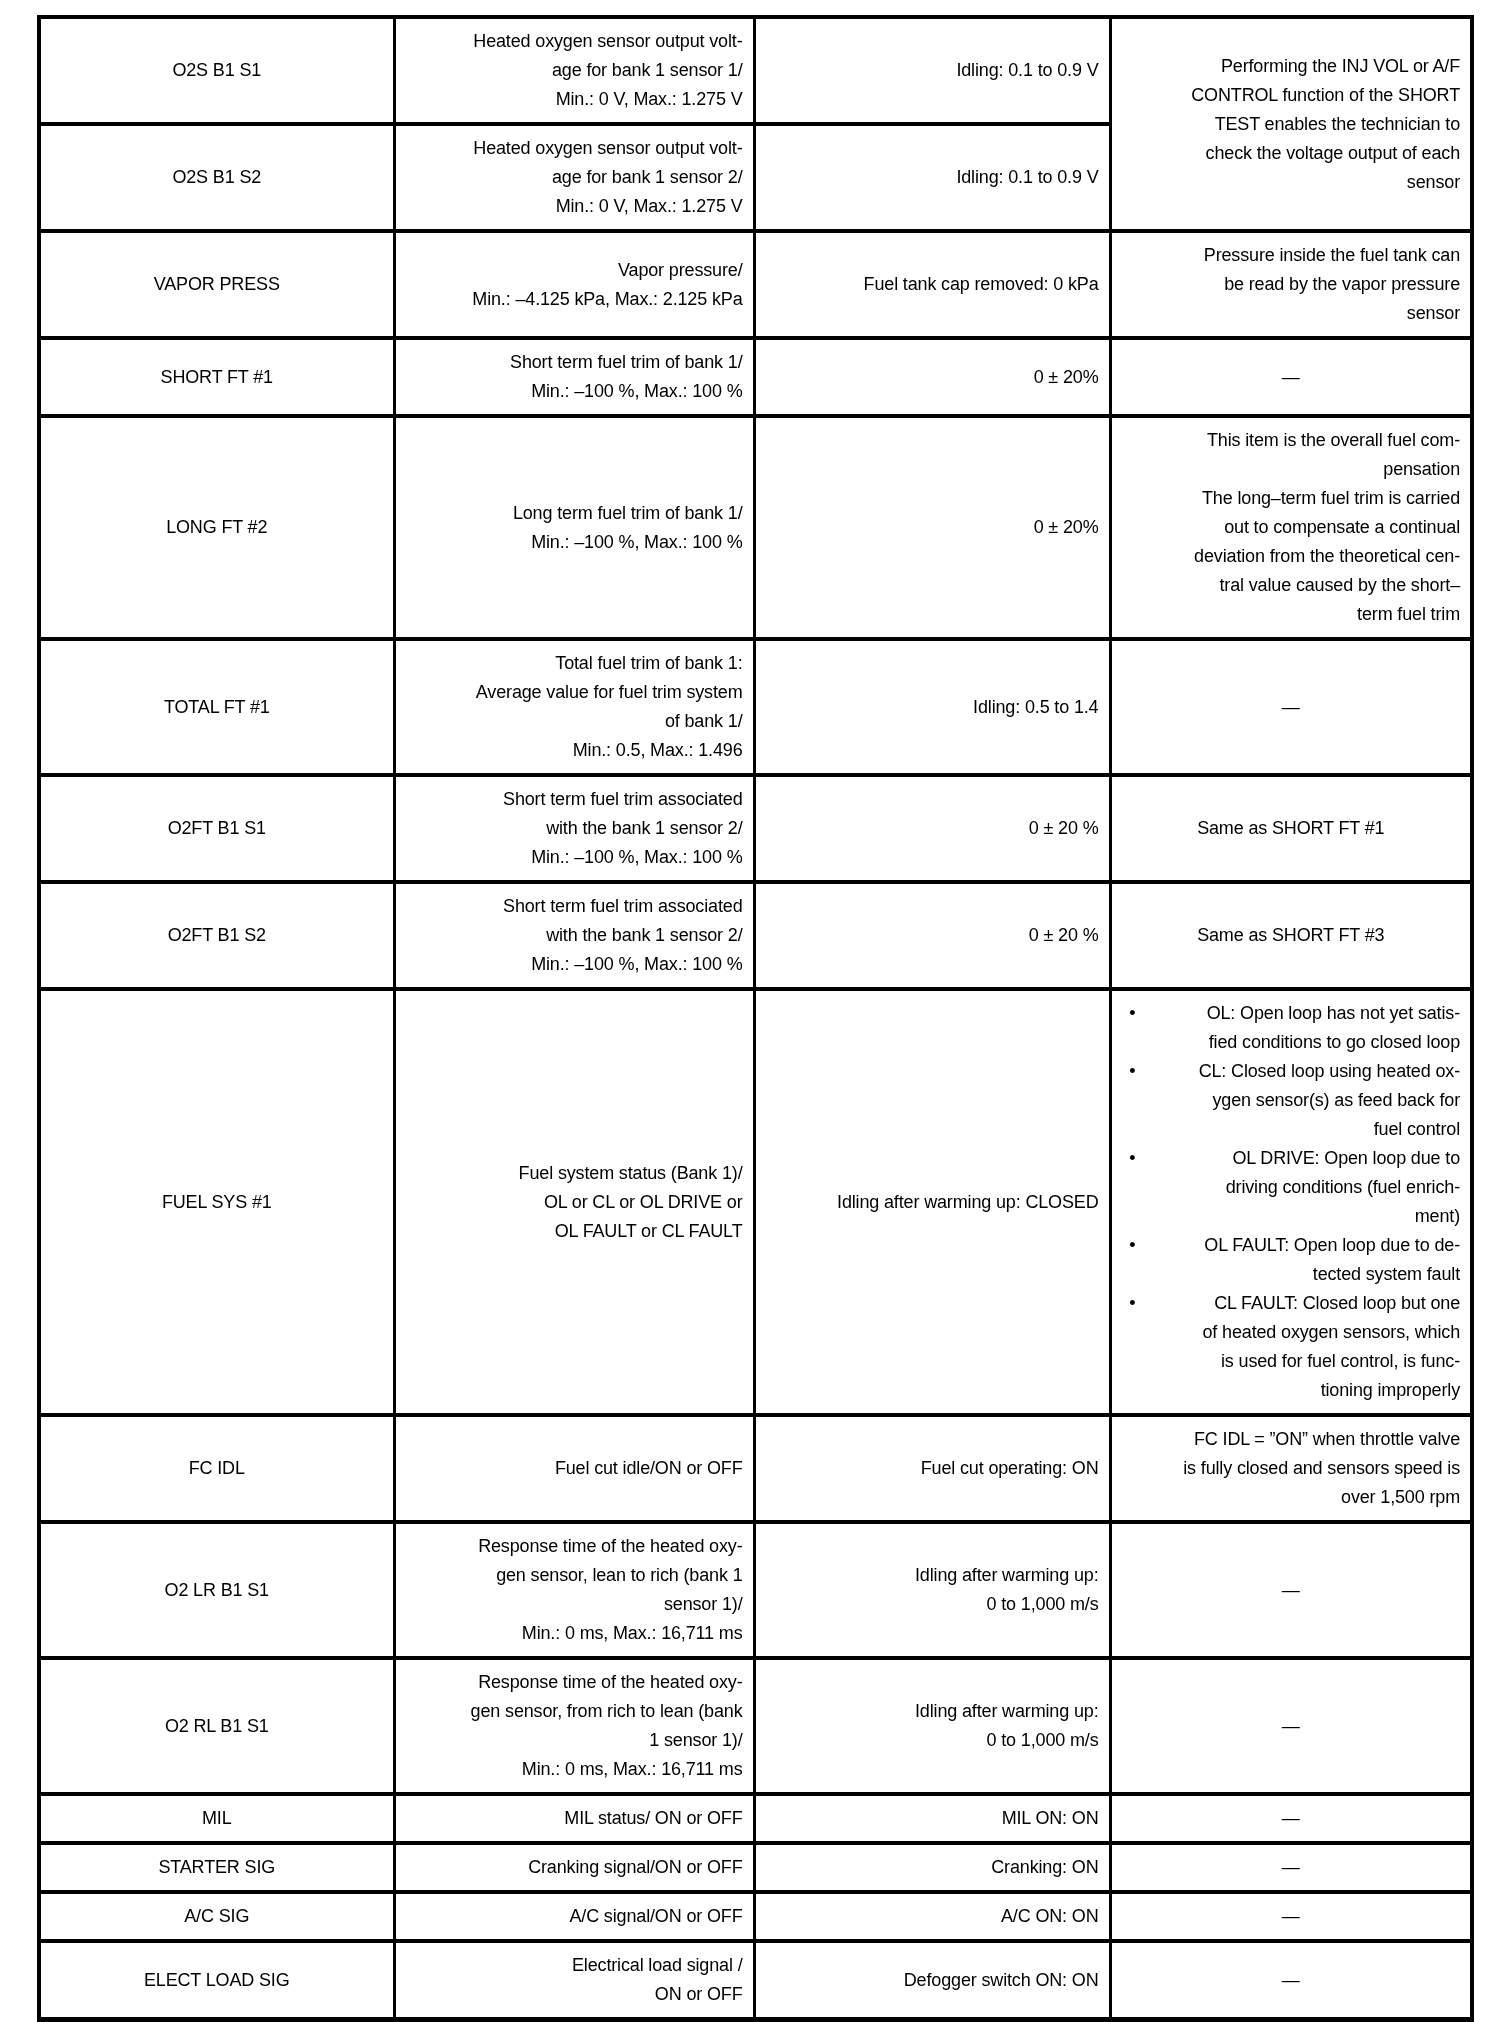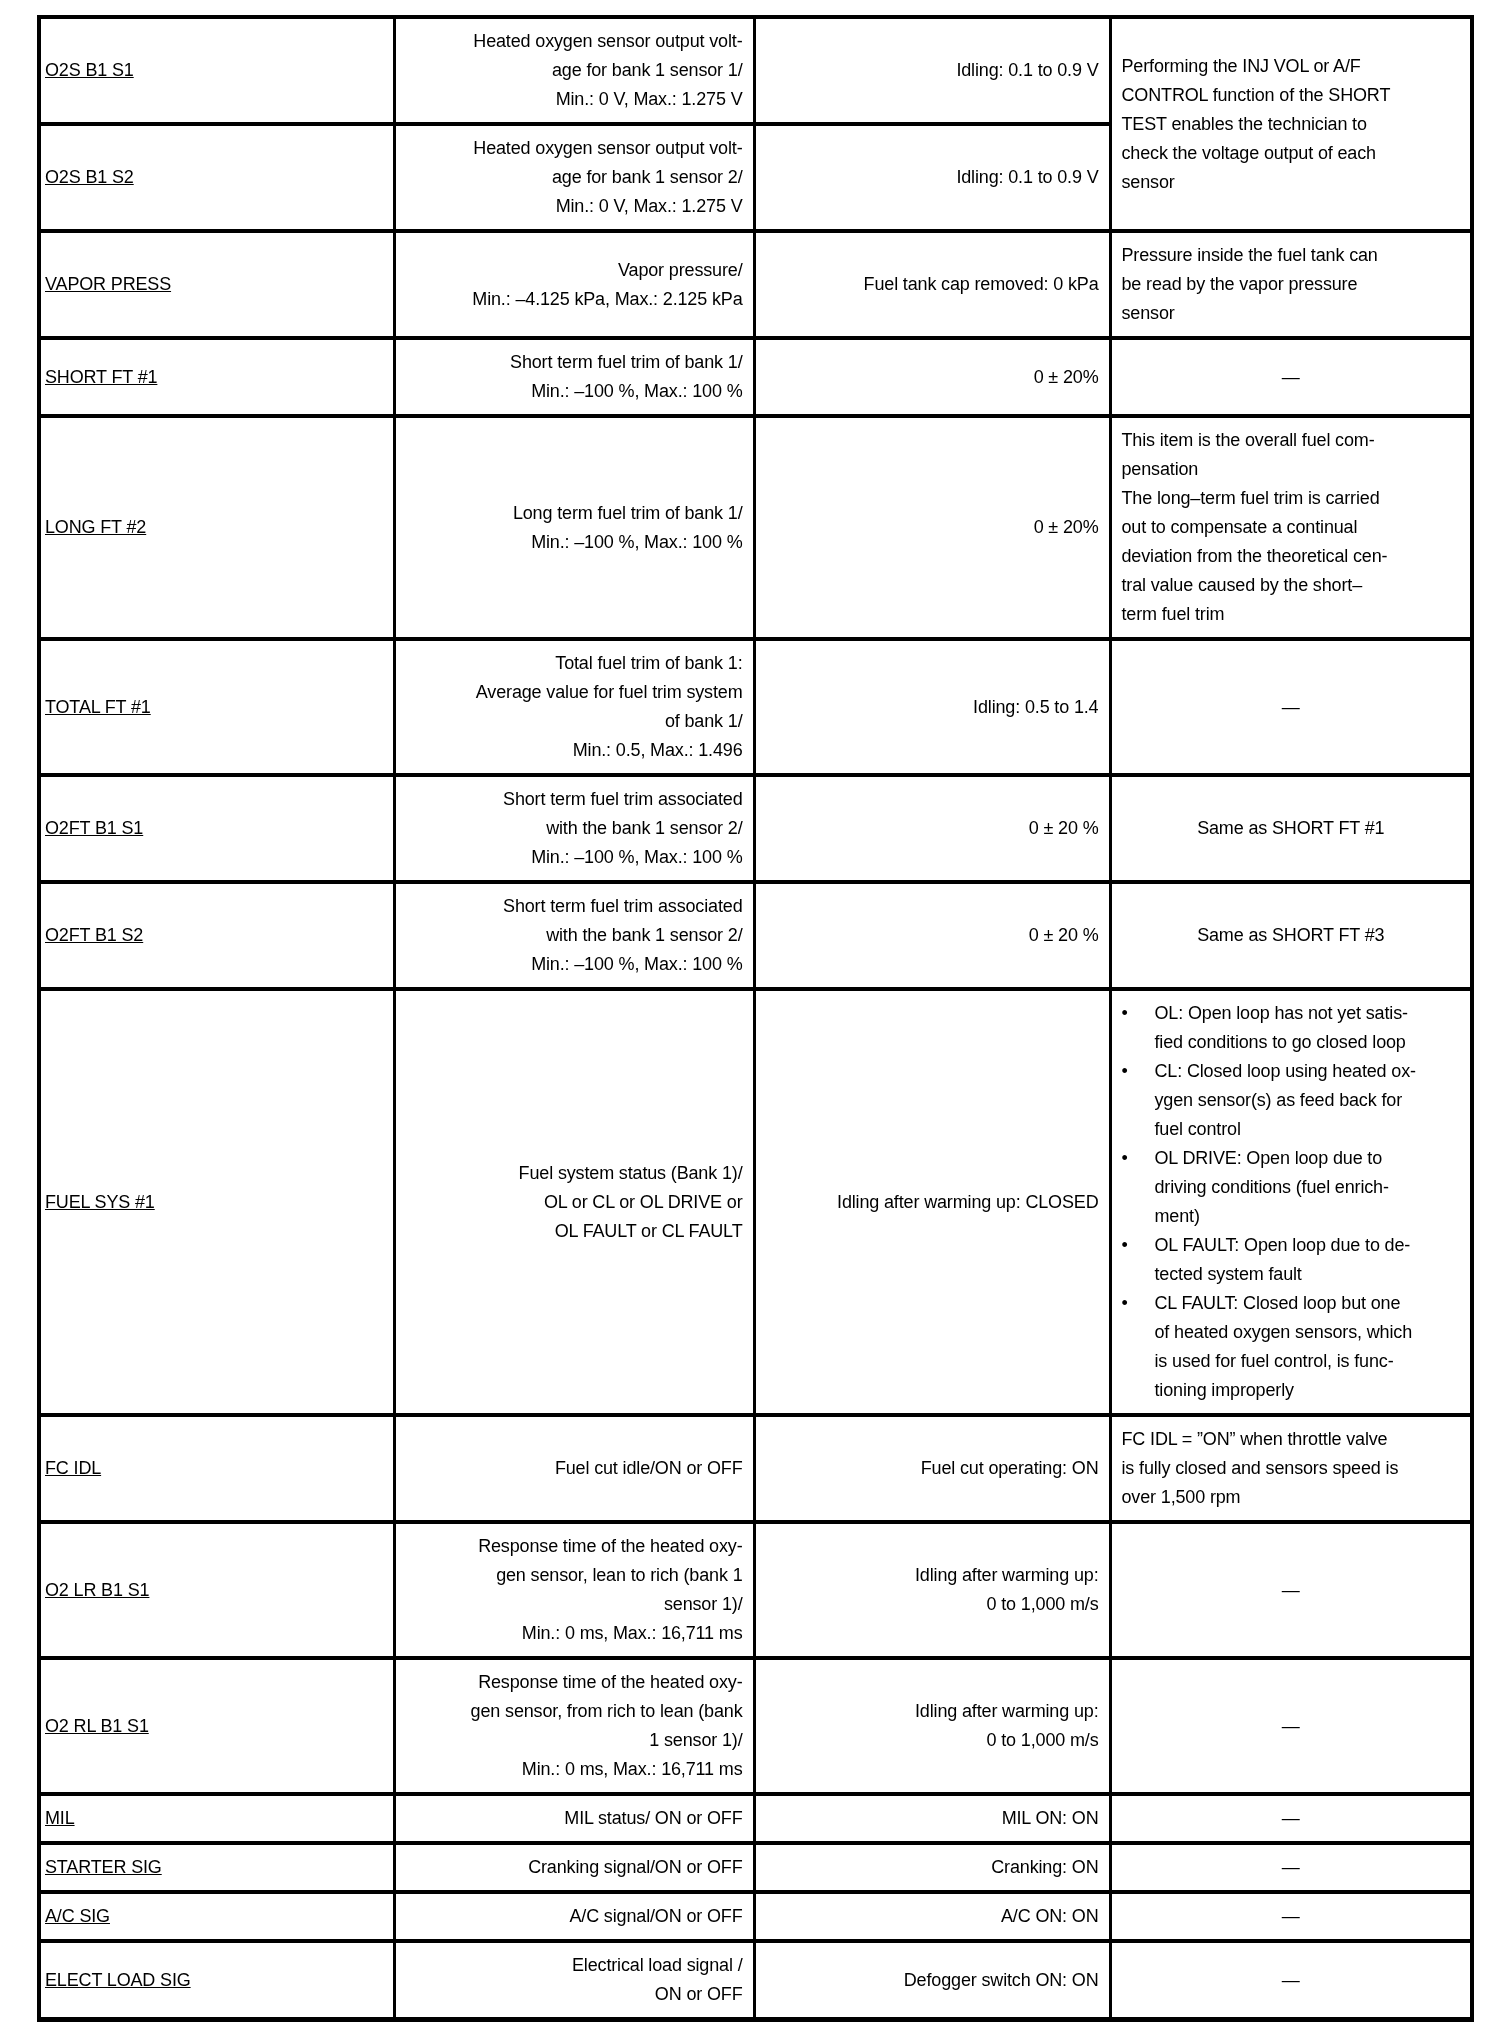--- a/index.html
+++ b/index.html
@@ -10,23 +10,23 @@
   table.spec{
     border-collapse:collapse;table-layout:fixed;
     width:1433px;margin:15px 0 0 37px;
     border:4px solid #000;border-bottom-width:7px;
   }
   td{
     border:3px solid #000;border-top-width:4px;border-bottom-width:4px;
     padding:8px 10px;vertical-align:middle;
     font-size:18px;line-height:29px;letter-spacing:-0.15px;
   }
-  td.c1{padding-left:4px;padding-right:4px;text-decoration:underline;}
+  td.c1{text-align:center;padding-left:4px;padding-right:4px;}
   td.c2,td.c3{text-align:right;}
-  td.c4{text-align:left;}
+  td.c4{text-align:right;}
   td.c4.center{text-align:center;}
   .bullet{display:flex;align-items:flex-start;}
   .bullet .dot{flex:none;width:14px;}
   .bullet .bl{flex:1;min-width:0;margin-left:19px;}
 </style>
 </head>
 <body>
 
 <div class="page">
   <table class="spec">

